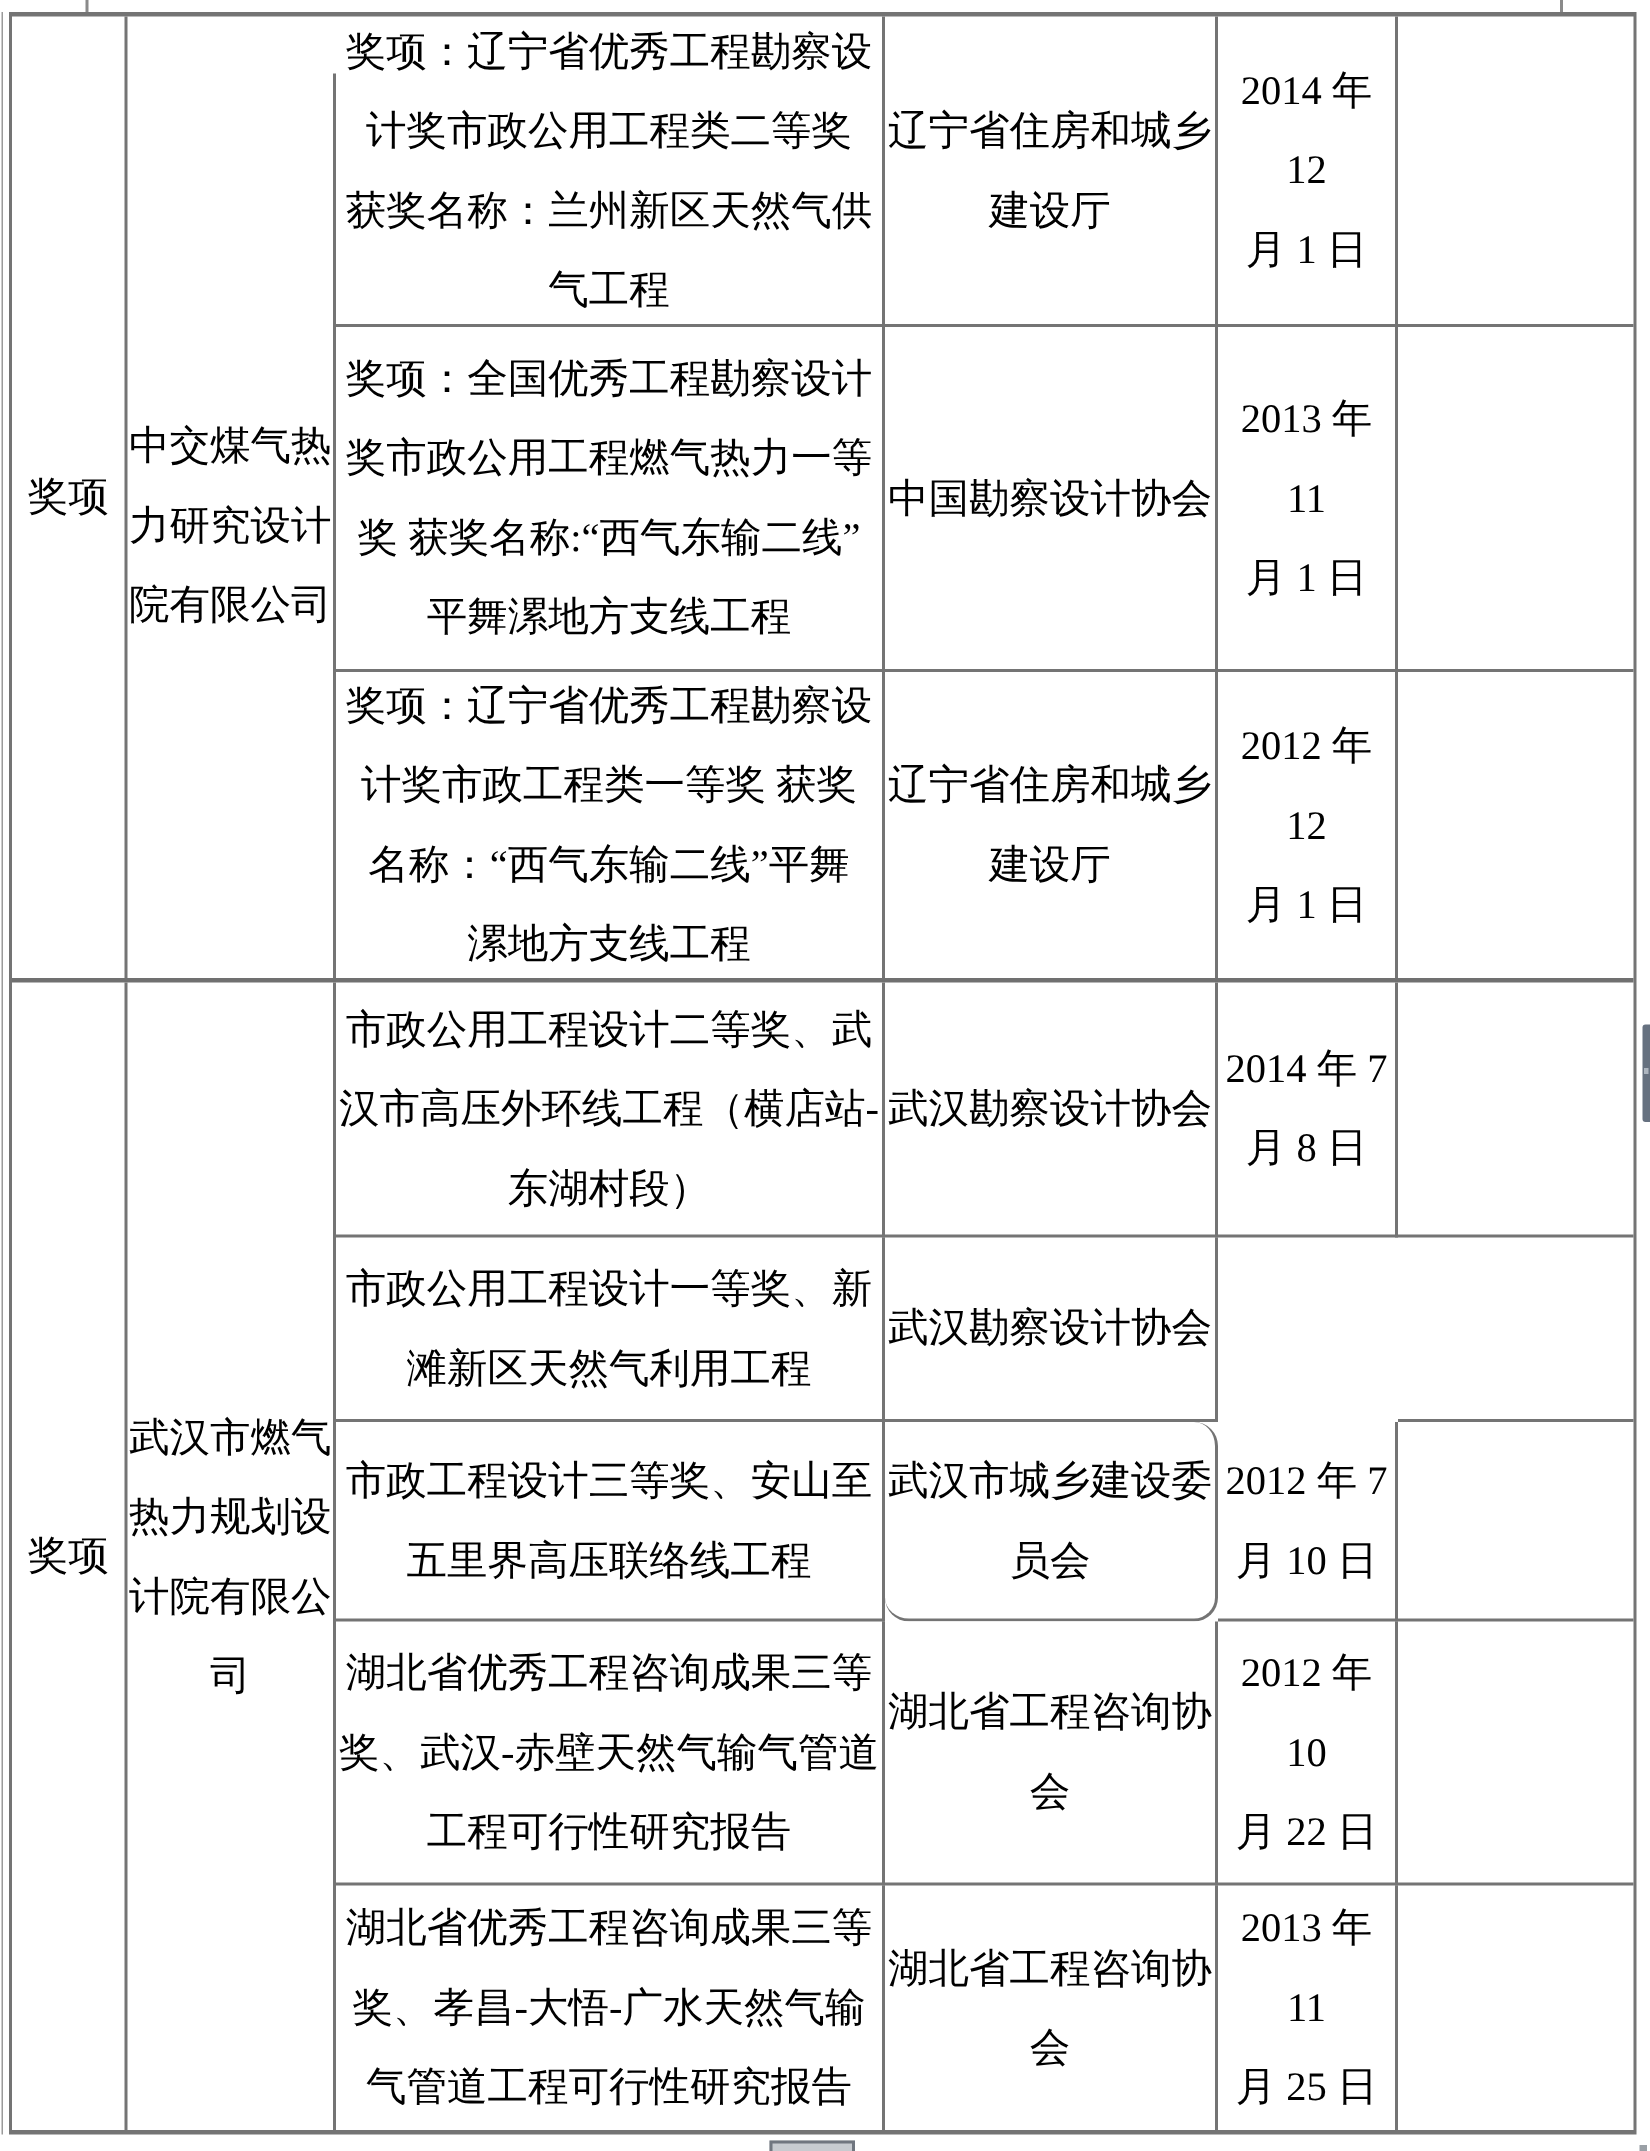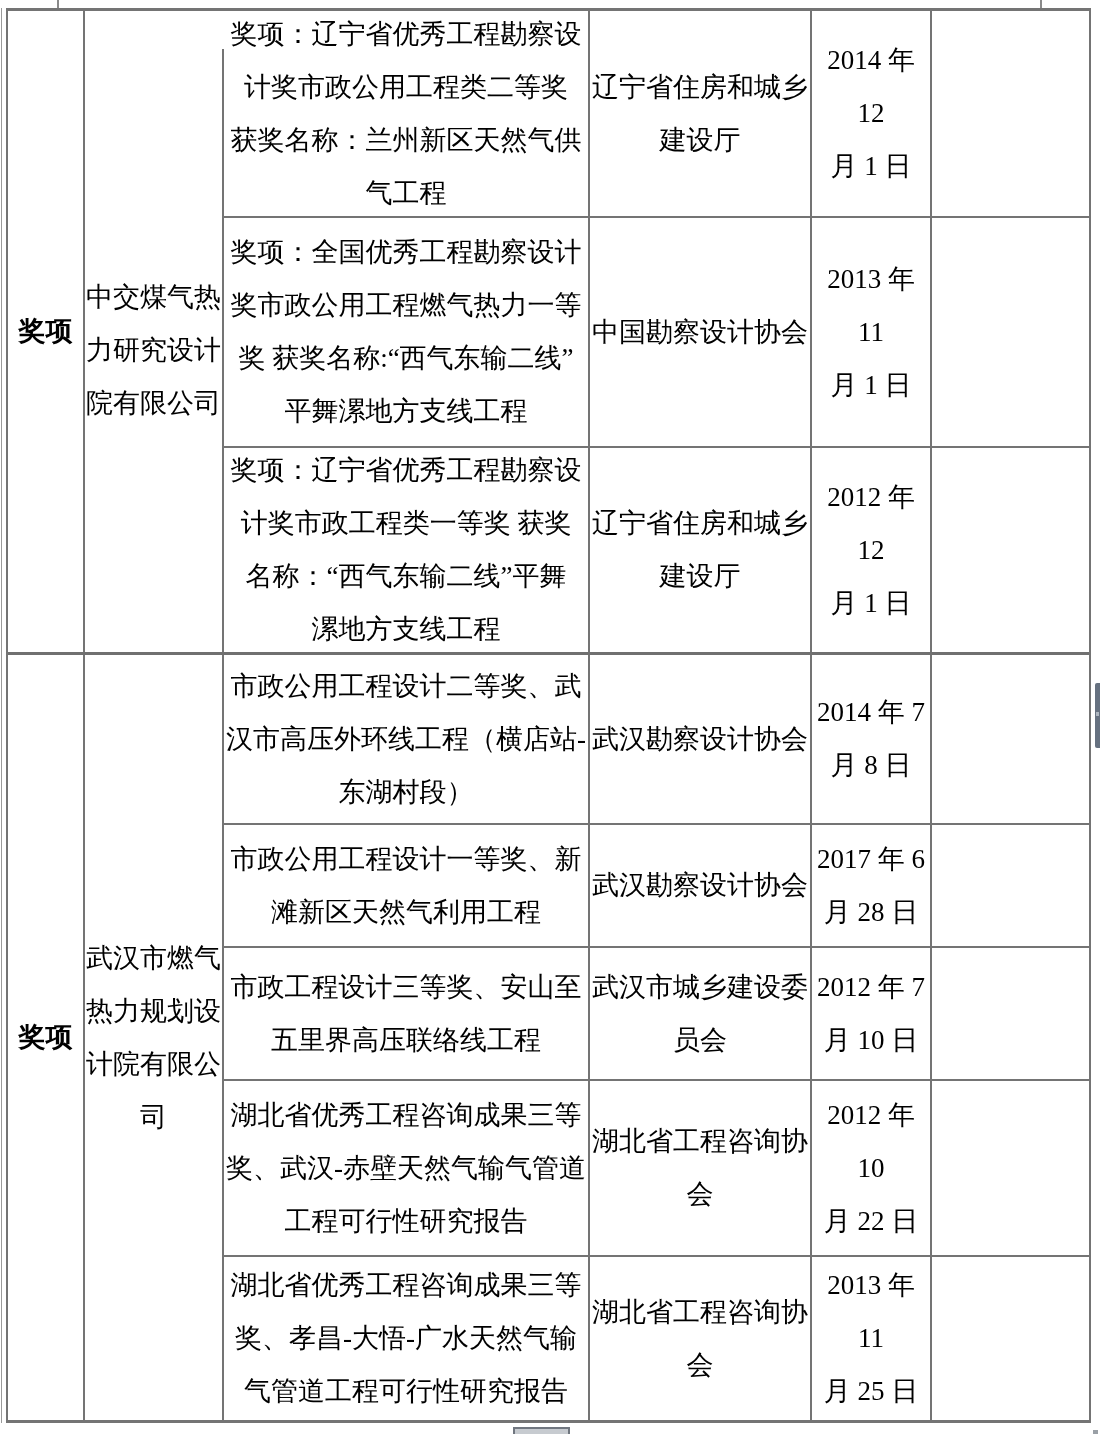--- a/index.html
+++ b/index.html
@@ -19,21 +19,21 @@
   .section.second{border-top:3px solid #707070;}
   .cell{
     box-sizing:border-box;
     display:flex;align-items:center;justify-content:center;
     text-align:center;white-space:pre-line;
     font-size:27px;line-height:53px;
     overflow:visible;
   }
   .cell.br{border-right:2px solid #747474;}
   .cell.bb{border-bottom:2px solid #747474;}
-  .label-cell{font-weight:bold;}
+  .label-cell{font-weight:normal;}
   .v-thumb{
     position:absolute;right:0;top:683px;width:5px;height:65px;
     background:#667180;border-radius:2px 0 0 2px;
   }
   .v-thumb::after{
     content:"";position:absolute;left:1px;top:29px;width:3px;height:4px;background:#aeb6c0;
   }
   .h-thumb{
     position:absolute;left:513px;top:1427px;width:57px;height:12px;
     background:#c7cbd0;border:2px solid #70767f;box-sizing:border-box;
@@ -90,26 +90,24 @@
       <div class="cell br bb" style="grid-area: 1 / 3;">市政公用工程设计二等奖、武
 汉市高压外环线工程（横店站-
 东湖村段）</div>
       <div class="cell br bb" style="grid-area: 1 / 4;">武汉勘察设计协会</div>
       <div class="cell br bb" style="grid-area: 1 / 5;">2014 年 7
 月 8 日</div>
       <div class="cell  bb" style="grid-area: 1 / 6;"></div>
       <div class="cell br bb" style="grid-area: 2 / 3;">市政公用工程设计一等奖、新
 滩新区天然气利用工程</div>
       <div class="cell br bb" style="grid-area: 2 / 4;">武汉勘察设计协会</div>
-      <div class="cell br bb" style="grid-area: 2 / 5;">2017 年 6
-月 28 日</div>
       <div class="cell  bb" style="grid-area: 2 / 6;"></div>
       <div class="cell br bb" style="grid-area: 3 / 3;">市政工程设计三等奖、安山至
 五里界高压联络线工程</div>
-      <div class="cell br bb" style="grid-area: 3 / 4;">武汉市城乡建设委
+      <div class="cell br bb" style="grid-area: 3 / 4; border-radius: 16px;">武汉市城乡建设委
 员会</div>
       <div class="cell br bb" style="grid-area: 3 / 5;">2012 年 7
 月 10 日</div>
       <div class="cell  bb" style="grid-area: 3 / 6;"></div>
       <div class="cell br bb" style="grid-area: 4 / 3;">湖北省优秀工程咨询成果三等
 奖、武汉-赤壁天然气输气管道
 工程可行性研究报告</div>
       <div class="cell br bb" style="grid-area: 4 / 4;">湖北省工程咨询协
 会</div>
       <div class="cell br bb" style="grid-area: 4 / 5;">2012 年 10

